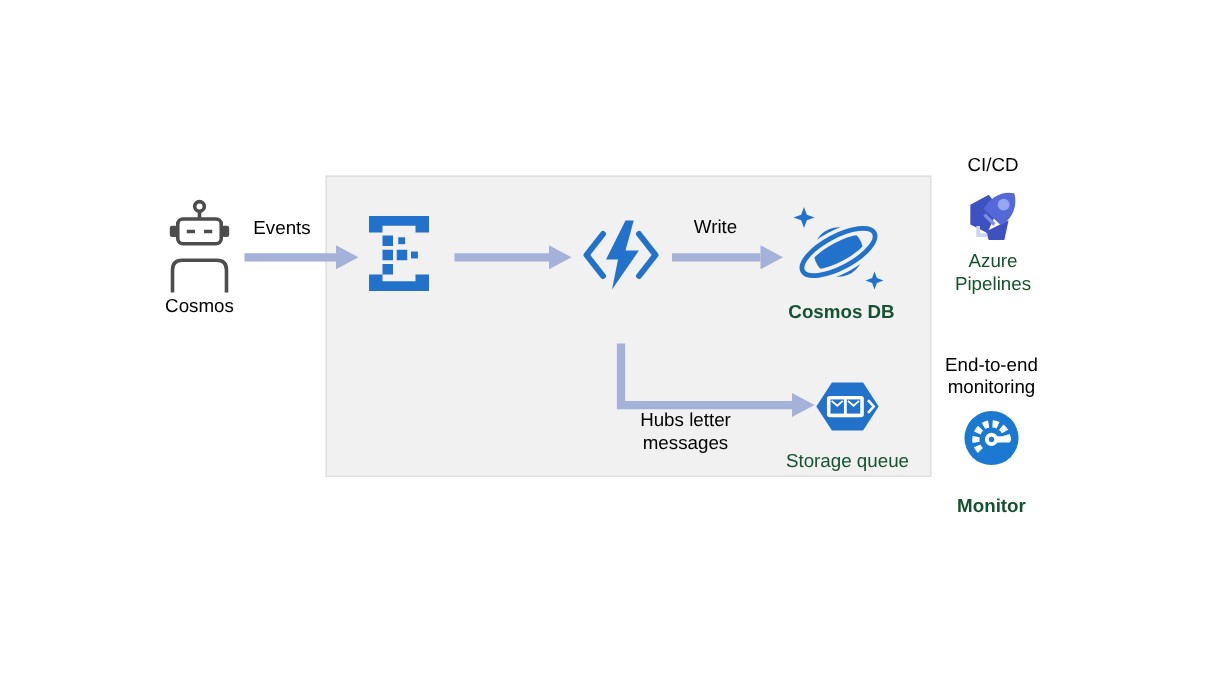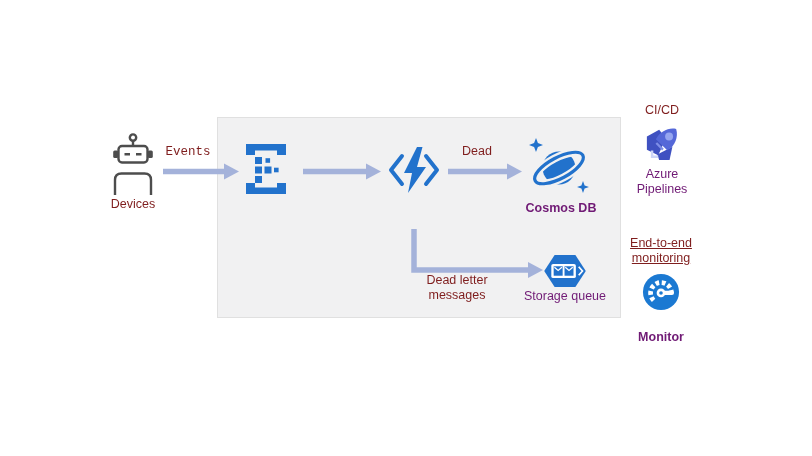--- a/index.html
+++ b/index.html
@@ -10,23 +10,23 @@
     background:#ffffff; overflow:hidden;
   }
   .panel {
     position:absolute; left:217px; top:117px; width:404px; height:201px;
     background:#f1f1f2; border:1px solid #e0e0e0; z-index:0;
   }
   .arrows { position:absolute; left:0; top:0; width:812px; height:456px; z-index:1; pointer-events:none; }
   .node { position:absolute; z-index:2; }
   .lbl {
     position:absolute; z-index:2; font-size:12.5px; line-height:15px;
-    color:#7f1d1d; text-align:center;
+    color:#000000; text-align:center;
   }
-  .lbl.blue { color:#701a75; }
+  .lbl.blue { color:#14532d; }
   svg { display:block; }
 </style>
 </head>
 <body>
 
 <div class="canvas">
 
   <div class="panel"></div>
 
   <svg class="arrows" viewBox="0 0 812 456">
@@ -56,23 +56,23 @@
         <rect x="10.5" y="14" width="29" height="16.5" rx="3.5"></rect>
         <path d="M16.5,22.3 H22 M28,22.3 H33.5"></path>
         <path d="M7,63 V48 Q7,41.5 13.5,41.5 H36.5 Q43,41.5 43,48 V63"></path>
       </g>
       <g fill="#4d4d4d">
         <rect x="5.2" y="18.5" width="5" height="7.5" rx="1.5"></rect>
         <rect x="39.8" y="18.5" width="5" height="7.5" rx="1.5"></rect>
       </g>
     </svg>
   </div>
-  <div class="lbl" style="left:93px; top:197px; width:80px;">Devices</div>
+  <div class="lbl" style="left:93px; top:197px; width:80px;">Cosmos</div>
 
-  <div class="lbl" style="left:148px; top:145px; width:80px;font-family:Liberation Mono, monospace;">Events</div>
+  <div class="lbl" style="left:148px; top:145px; width:80px;">Events</div>
 
   <div class="node" style="left:242px; top:142px;">
     <svg width="48" height="54" viewBox="0 0 48 54" fill="#2272cc">
       <path d="M4,2 H44 V13 H35 V8.5 H13 V13 H4 Z"></path>
       <path d="M4,52 H44 V41 H35 V45.5 H13 V41 H4 Z"></path>
       <rect x="13" y="15" width="7" height="7"></rect>
       <rect x="23.5" y="16.2" width="4.6" height="4.6"></rect>
       <rect x="13" y="24.5" width="7" height="7"></rect>
       <rect x="22.5" y="24.5" width="7" height="7"></rect>
       <rect x="32" y="25.7" width="4.6" height="4.6"></rect>
@@ -83,64 +83,64 @@
   <div class="node" style="left:388px; top:146px;">
     <svg width="52" height="48" viewBox="0 0 52 48">
       <g stroke="#2272cc" stroke-width="4" fill="none" stroke-linecap="round" stroke-linejoin="round">
         <path d="M14,10 L3,24 L14,38"></path>
         <path d="M38,10 L49,24 L38,38"></path>
       </g>
       <path d="M29,1 L16,27 H24 L20,47 L38,21 H29 L34.5,1 Z" fill="#2272cc"></path>
     </svg>
   </div>
 
-  <div class="lbl" style="left:437px; top:144px; width:80px;">Dead</div>
+  <div class="lbl" style="left:437px; top:144px; width:80px;">Write</div>
 
   <div class="node" style="left:528px; top:137px;">
     <svg width="64" height="60" viewBox="0 0 64 60">
       <circle cx="31" cy="31" r="16.5" fill="#2272cc"></circle>
       <g transform="rotate(-28 31 31)">
         <ellipse cx="31" cy="31" rx="27" ry="10.5" fill="none" stroke="#f1f1f2" stroke-width="8"></ellipse>
         <ellipse cx="31" cy="31" rx="27" ry="10.5" fill="none" stroke="#2272cc" stroke-width="3.2"></ellipse>
       </g>
       <path d="M8,1 L9.9,6.1 L15,8 L9.9,9.9 L8,15 L6.1,9.9 L1,8 L6.1,6.1 Z" fill="#2272cc"></path>
       <path d="M55,44 L56.6,48.4 L61,50 L56.6,51.6 L55,56 L53.4,51.6 L49,50 L53.4,48.4 Z" fill="#2272cc"></path>
     </svg>
   </div>
   <div class="lbl blue" style="left:511px; top:201px; width:100px;font-weight:bold;">Cosmos DB</div>
 
-  <div class="lbl" style="left:417px; top:273px; width:80px;">Dead letter messages</div>
+  <div class="lbl" style="left:417px; top:273px; width:80px;">Hubs letter messages</div>
 
   <div class="node" style="left:543px; top:254px;">
     <svg width="44" height="34" viewBox="0 0 46 36">
       <polygon points="12,1 34,1 45,18 34,35 12,35 1,18" fill="#2272cc"></polygon>
       <rect x="8.5" y="10.5" width="26" height="15" rx="2" fill="#ffffff"></rect>
       <rect x="11" y="13" width="9.5" height="10" fill="#2272cc"></rect>
       <path d="M11.8,14 L15.75,17.5 L19.7,14" stroke="#ffffff" stroke-width="1.3" fill="none"></path>
       <rect x="22.5" y="13" width="9.5" height="10" fill="#2272cc"></rect>
       <path d="M23.3,14 L27.25,17.5 L31.2,14" stroke="#ffffff" stroke-width="1.3" fill="none"></path>
       <path d="M37.5,13.5 L41.5,18 L37.5,22.5" stroke="#ffffff" stroke-width="1.8" fill="none"></path>
     </svg>
   </div>
-  <div class="lbl blue" style="left:515px; top:289px; width:100px;">Storage queue</div>
+  <div class="lbl blue" style="left:515px; top:300px; width:100px;">Storage queue</div>
 
   <div class="lbl" style="left:622px; top:103px; width:80px;">CI/CD</div>
   <div class="node" style="left:645px; top:126px;">
     <svg width="34" height="36" viewBox="0 0 36 38">
       <path d="M2,11 L15,4 L22,13 L14,31 L2,25 Z" fill="#3f51c1"></path>
       <path d="M13,30 L29,22 L26,36 L15,36 Z" fill="#3f51c1"></path>
       <path d="M33,3 C25.5,1 15.5,5.5 11.5,14 L23.5,25.5 C32,21.5 35.5,11 33,3 Z" fill="#5568d8"></path>
       <circle cx="25.5" cy="11" r="4.2" fill="#96a6f0"></circle>
       <path d="M12,18 L19,25" stroke="#7e8ee6" stroke-width="2.4" fill="none"></path>
       <path d="M7.5,26 V32.5 H14" stroke="#cdd5f7" stroke-width="2.6" fill="none"></path>
     </svg>
   </div>
   <div class="lbl blue" style="left:632px; top:167px; width:60px;">Azure Pipelines</div>
 
-  <div class="lbl" style="left:619px; top:236px; width:84px;text-decoration:underline;">End-to-end monitoring</div>
+  <div class="lbl" style="left:619px; top:236px; width:84px;">End-to-end monitoring</div>
   <div class="node" style="left:642px; top:273px;">
     <svg width="38" height="38" viewBox="0 0 40 40">
       <circle cx="20" cy="20" r="19" fill="#1b79d2"></circle>
       <path d="M12.2,28.8 A11,11 0 1 1 31,21" fill="none" stroke="#ffffff" stroke-width="5" stroke-dasharray="4 2.6"></path>
       <path d="M20,21 L31.5,21" stroke="#ffffff" stroke-width="4.4" stroke-linecap="round"></path>
       <circle cx="20" cy="21" r="4.6" fill="#ffffff"></circle>
       <circle cx="20" cy="21" r="1.9" fill="#1b79d2"></circle>
     </svg>
   </div>
   <div class="lbl blue" style="left:621px; top:330px; width:80px;font-weight:bold;">Monitor</div>

